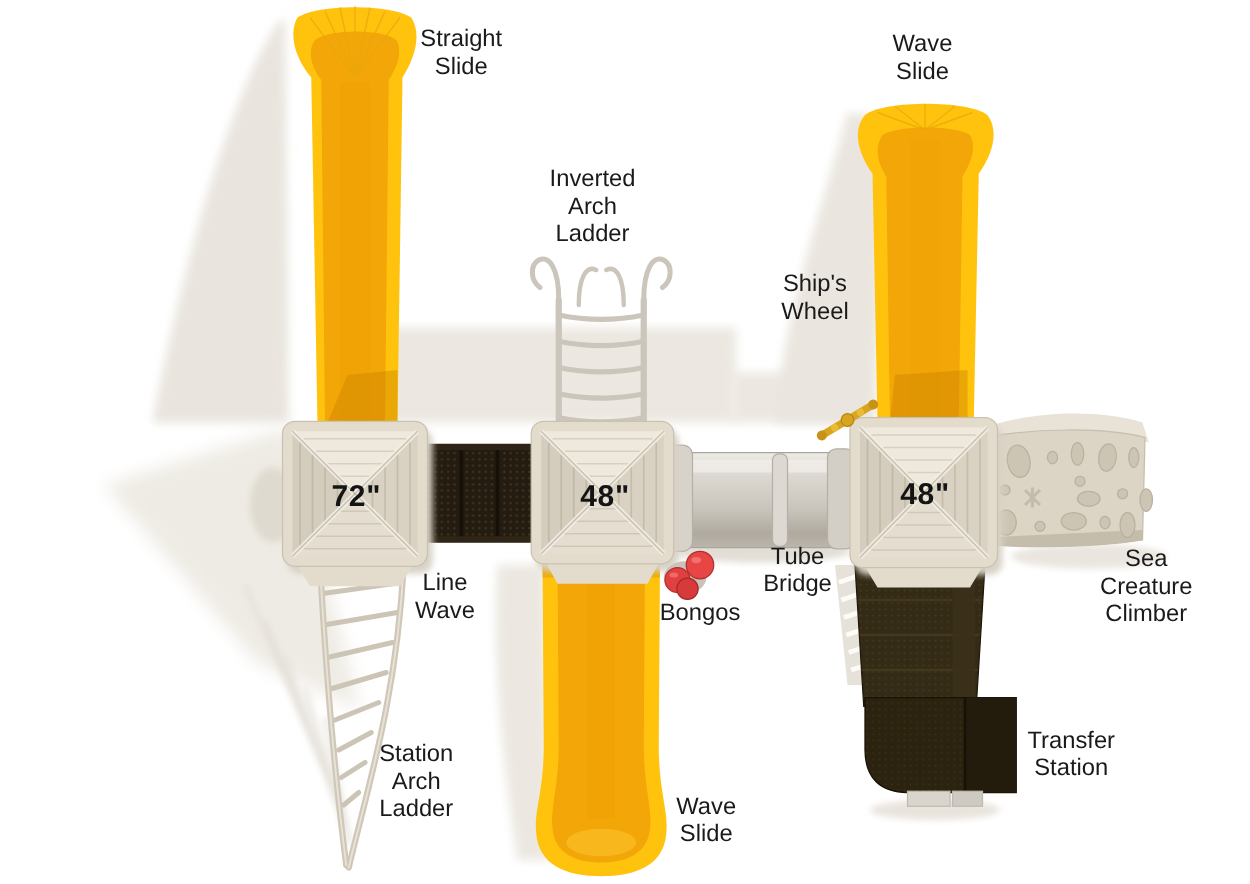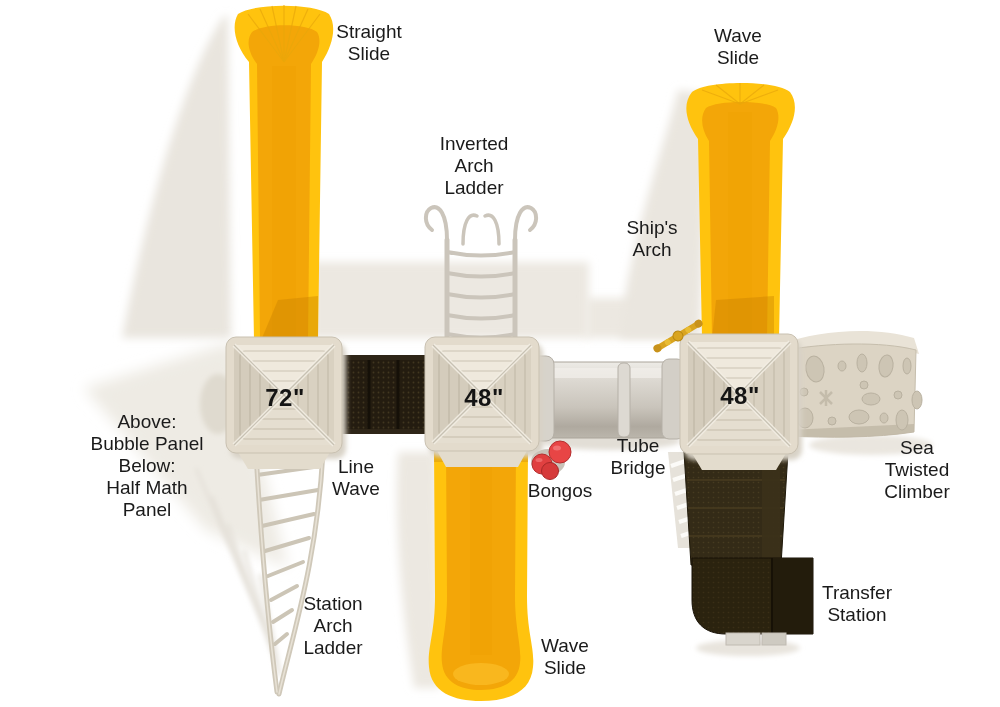--- a/index.html
+++ b/index.html
@@ -314,33 +314,28 @@
 </svg>
 
   <div class="lbl" style="left:343px;top:21px">Straight
 Slide</div>
   <div class="lbl" style="left:712px;top:25px">Wave
 Slide</div>
   <div class="lbl" style="left:448px;top:133px">Inverted
 Arch
 Ladder</div>
   <div class="lbl" style="left:626px;top:217px">Ship's
-Arch</div>
-  <div class="lbl" style="left:121px;top:411px">Above:
-Bubble Panel
-Below:
-Half Math
-Panel</div>
+Wheel</div>
   <div class="lbl" style="left:330px;top:456px">Line
 Wave</div>
   <div class="lbl" style="left:534px;top:480px">Bongos</div>
   <div class="lbl" style="left:612px;top:435px">Tube
 Bridge</div>
   <div class="lbl" style="left:891px;top:437px">Sea
-Twisted
+Creature
 Climber</div>
   <div class="lbl" style="left:307px;top:593px">Station
 Arch
 Ladder</div>
   <div class="lbl" style="left:539px;top:635px">Wave
 Slide</div>
   <div class="lbl" style="left:831px;top:582px">Transfer
 Station</div>
 
   <div class="deck-num" style="left:259px;top:398px">72"</div>

